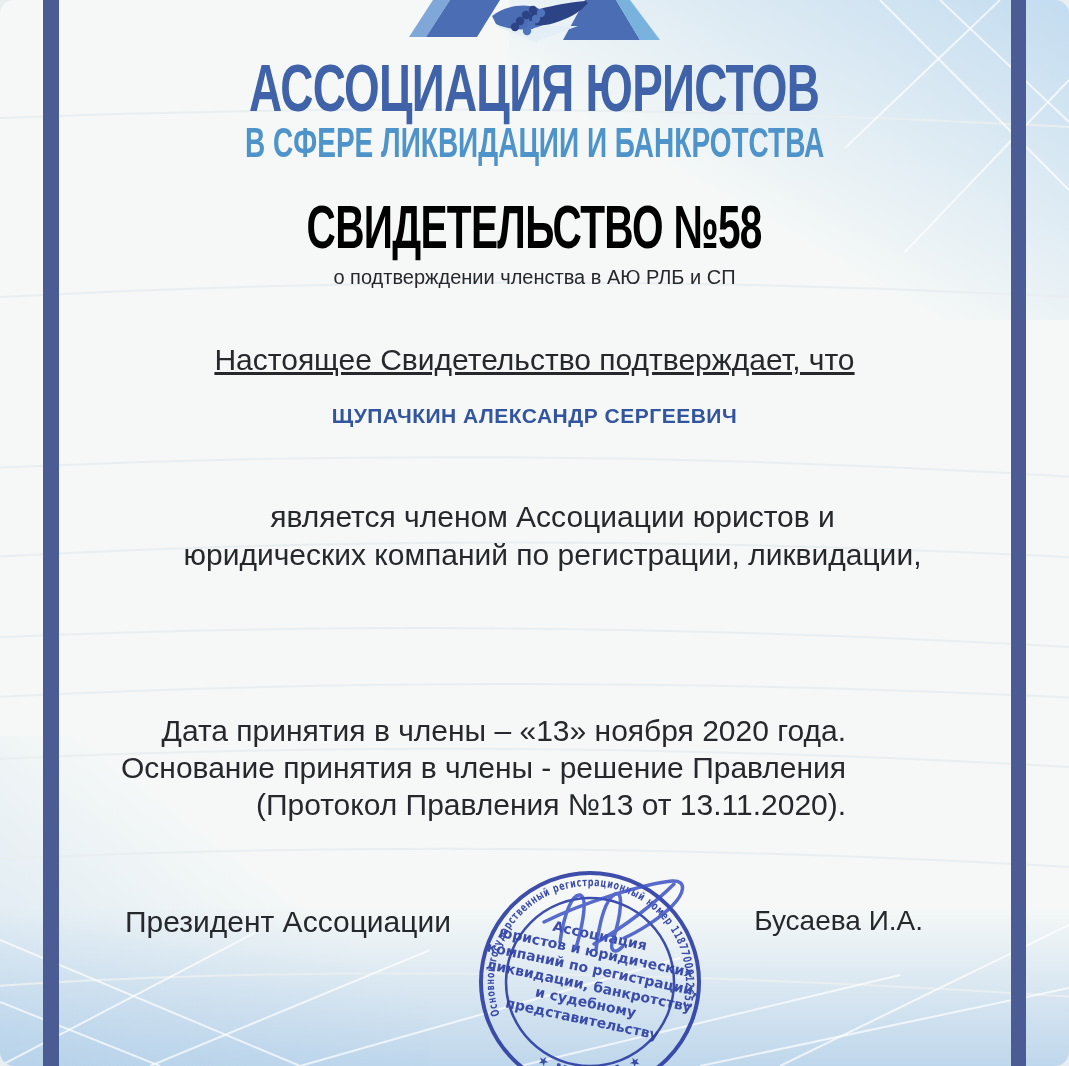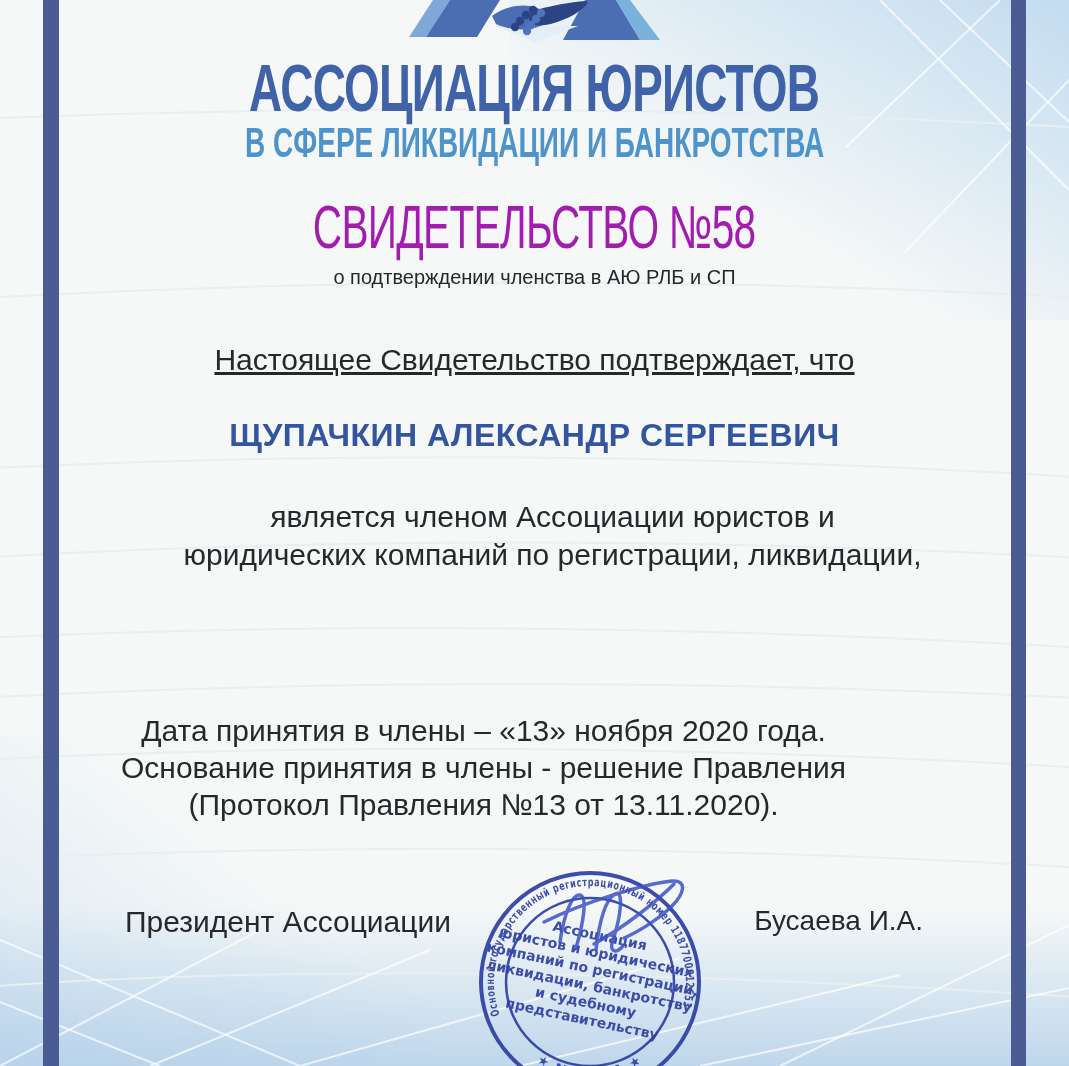--- a/index.html
+++ b/index.html
@@ -1,17 +1,17 @@
 <!DOCTYPE html>
 <html><head>
 <meta charset="utf-8">
 <style>
   html,body{margin:0;padding:0;}
   body{background:#e9eef0;font-family:"Liberation Sans","DejaVu Sans",sans-serif;}
-  .page{position:relative;width:1069px;height:1066px;background:#f5f8f7;overflow:hidden;}
+  .page{position:relative;width:1069px;height:1066px;background:#f5f8f7;overflow:hidden;border-radius:14px;}
 
   
   .tint{position:absolute;pointer-events:none;}
   .tint-top-right{top:0;right:0;width:560px;height:320px;
     background:linear-gradient(to bottom left, rgba(168,205,236,.65), rgba(168,205,236,0) 62%);}
   .tint-bottom{left:0;right:0;bottom:0;height:160px;
     background:linear-gradient(to top, rgba(173,204,232,.75), rgba(173,204,232,0));}
   .tint-bottom-left{left:0;bottom:0;width:430px;height:330px;
     background:linear-gradient(to top right, rgba(185,212,236,.5), rgba(185,212,236,0) 60%);}
   .bg-texture{position:absolute;left:0;top:0;}
@@ -22,28 +22,28 @@
   .stripe-right{left:1011px;width:15px;}
 
   
   .abs{position:absolute;left:0;right:0;text-align:center;}
   .logo-svg{position:absolute;left:400px;top:0;}
 
   .org-name{top:54px;line-height:68px;color:#3f62a8;font-weight:bold;}
   .org-name span{display:inline-block;font-size:62px;letter-spacing:-1px;transform:scale(0.74,1.08);white-space:nowrap;}
   .org-subtitle{top:120px;line-height:44px;color:#4e93c9;font-weight:bold;text-align:center;}
   .org-subtitle span{display:inline-block;font-size:40px;letter-spacing:0;transform:scale(0.70,1.05);white-space:nowrap;}
-  .cert-title{top:196px;line-height:62px;color:#a21caf;font-weight:normal;}
+  .cert-title{top:196px;line-height:62px;color:#000000;font-weight:bold;}
   .cert-title span{display:inline-block;font-size:58px;letter-spacing:-1px;transform:scale(0.70,1.05);white-space:nowrap;}
 
   .cert-subtitle{top:258px;font-size:20px;line-height:38px;color:#26282c;}
   .confirm-line{top:341px;font-size:30px;line-height:38px;color:#26282c;text-decoration:underline;}
-  .member-name{top:417px;font-size:32px;line-height:36px;color:#33549e;font-weight:bold;letter-spacing:.5px;}
+  .member-name{top:398px;font-size:21px;line-height:36px;color:#33549e;font-weight:bold;letter-spacing:.5px;}
   .membership{top:498px;font-size:30px;line-height:38px;color:#26282c;padding-left:36px;}
-  .details{position:absolute;left:121px;top:712px;font-size:30px;line-height:37px;color:#26282c;text-align:center;}
+  .details{position:absolute;left:121px;top:712px;font-size:30px;line-height:37px;color:#26282c;text-align:right;}
 
   .sig-title{position:absolute;left:125px;top:905px;font-size:30px;color:#26282c;}
   .sig-name{position:absolute;right:146px;top:905px;font-size:28px;color:#26282c;}
 
   .stamp-svg{position:absolute;left:466px;top:868px;}
   .stamp-text{font-family:"DejaVu Sans","Liberation Sans",sans-serif;}
 </style>
 </head>
 <body>
 

